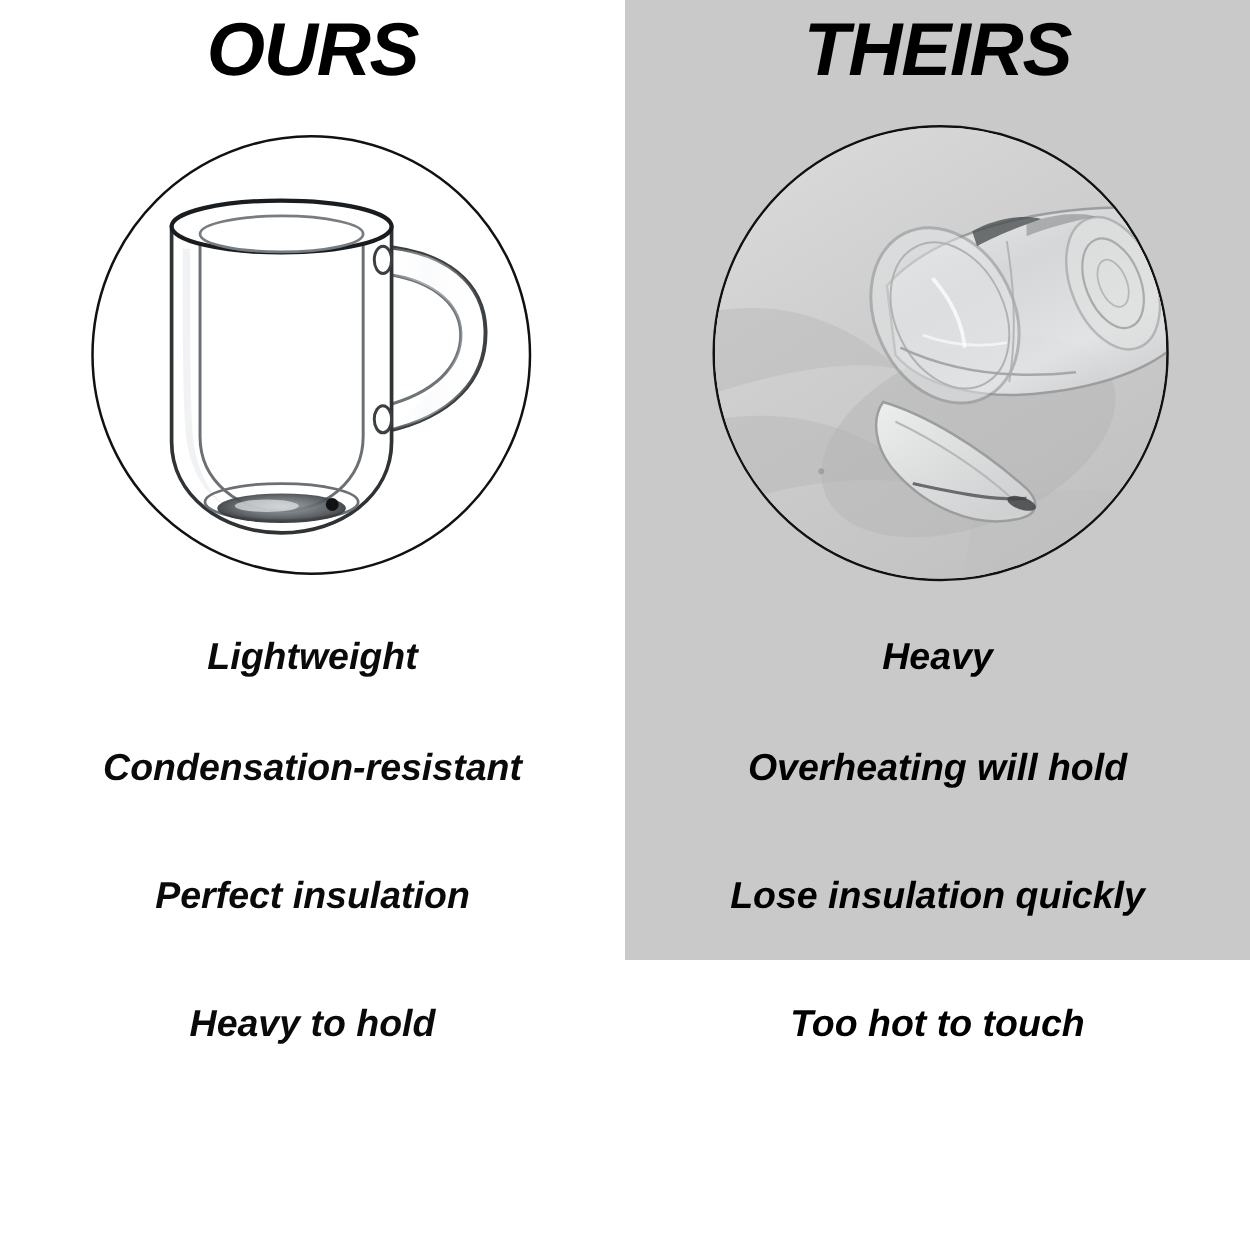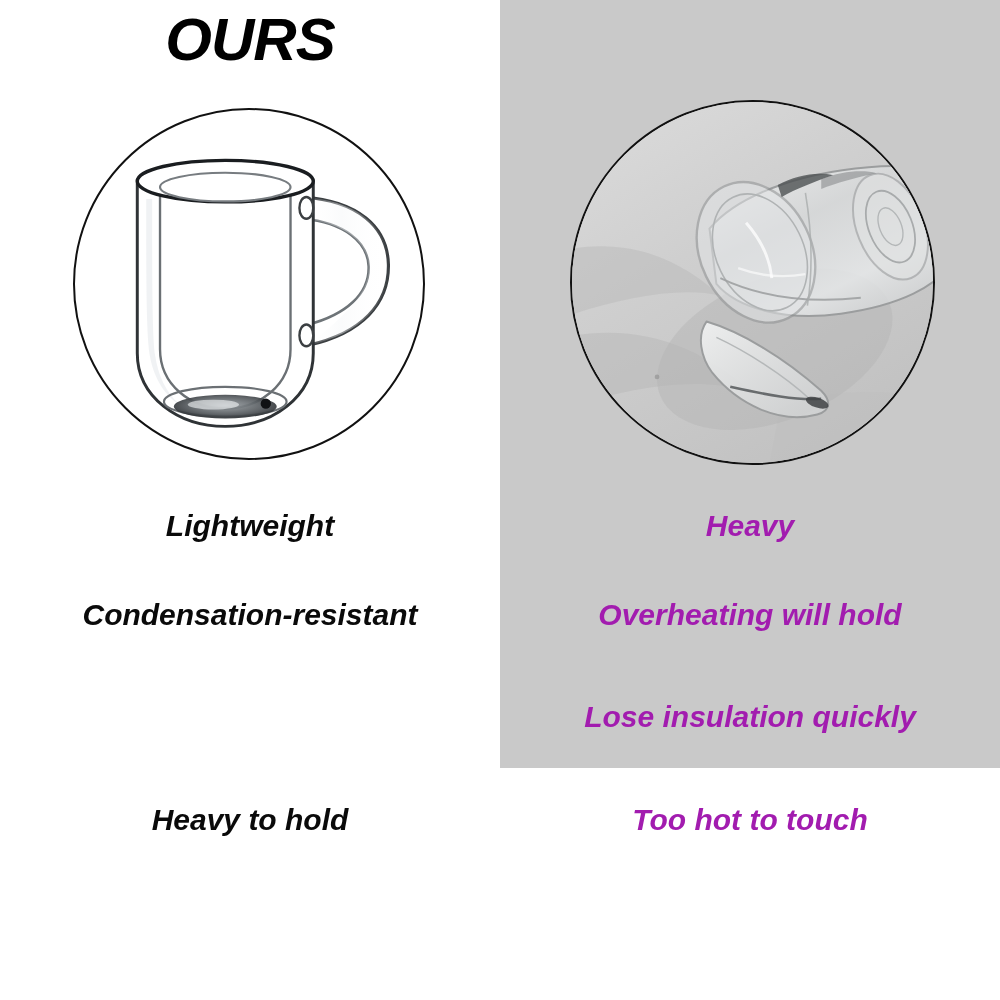--- a/index.html
+++ b/index.html
@@ -83,21 +83,21 @@
     color: #0a0a0a;
     white-space: nowrap;
     line-height: 1.1;
   }
   .feature-0 { top: 509px; }
   .feature-1 { top: 598px; }
   .feature-2 { top: 700px; }
   .feature-3 { top: 803px; }
   .feature-4 { top: 912px; }
 
-  .panel-theirs .feature { color: #a21caf; }
+  .panel-theirs .feature { color: #000000; }
 </style>
 </head>
 <body>
 
 <div id="infographic">
 
   <div class="panel panel-ours">
 
     <div class="panel-heading">OURS</div>
 
@@ -146,25 +146,27 @@
         <ellipse cx="140" cy="298" rx="26" ry="5" fill="#e9ecee" opacity="0.65"></ellipse>
         <circle cx="193" cy="297" r="5.2" fill="#101214"></circle>
 
         <ellipse cx="234" cy="99" rx="7" ry="11" fill="#ffffff" stroke="#3b3f42" stroke-width="2.4"></ellipse>
         <ellipse cx="234" cy="228" rx="7" ry="11" fill="#ffffff" stroke="#3b3f42" stroke-width="2.4"></ellipse>
       </svg>
     </div>
 
     <div class="feature feature-0">Lightweight</div>
     <div class="feature feature-1">Condensation-resistant</div>
+    <div class="feature feature-2">Perfect insulation</div>
     <div class="feature feature-3">Heavy to hold</div>
   </div>
 
   <div class="panel panel-theirs">
 
+    <div class="panel-heading">THEIRS</div>
 
     <div class="medallion medallion-theirs">
       <svg viewBox="0 0 365 365" xmlns="http://www.w3.org/2000/svg">
         <defs>
           <linearGradient id="surfaceBg" x1="0" y1="0" x2="0.6" y2="1">
             <stop offset="0%" stop-color="#dcdcdc"></stop>
             <stop offset="45%" stop-color="#cfcfcf"></stop>
             <stop offset="100%" stop-color="#c2c2c2"></stop>
           </linearGradient>
           <linearGradient id="tumblerBody" x1="0.1" y1="0" x2="0.9" y2="1">

